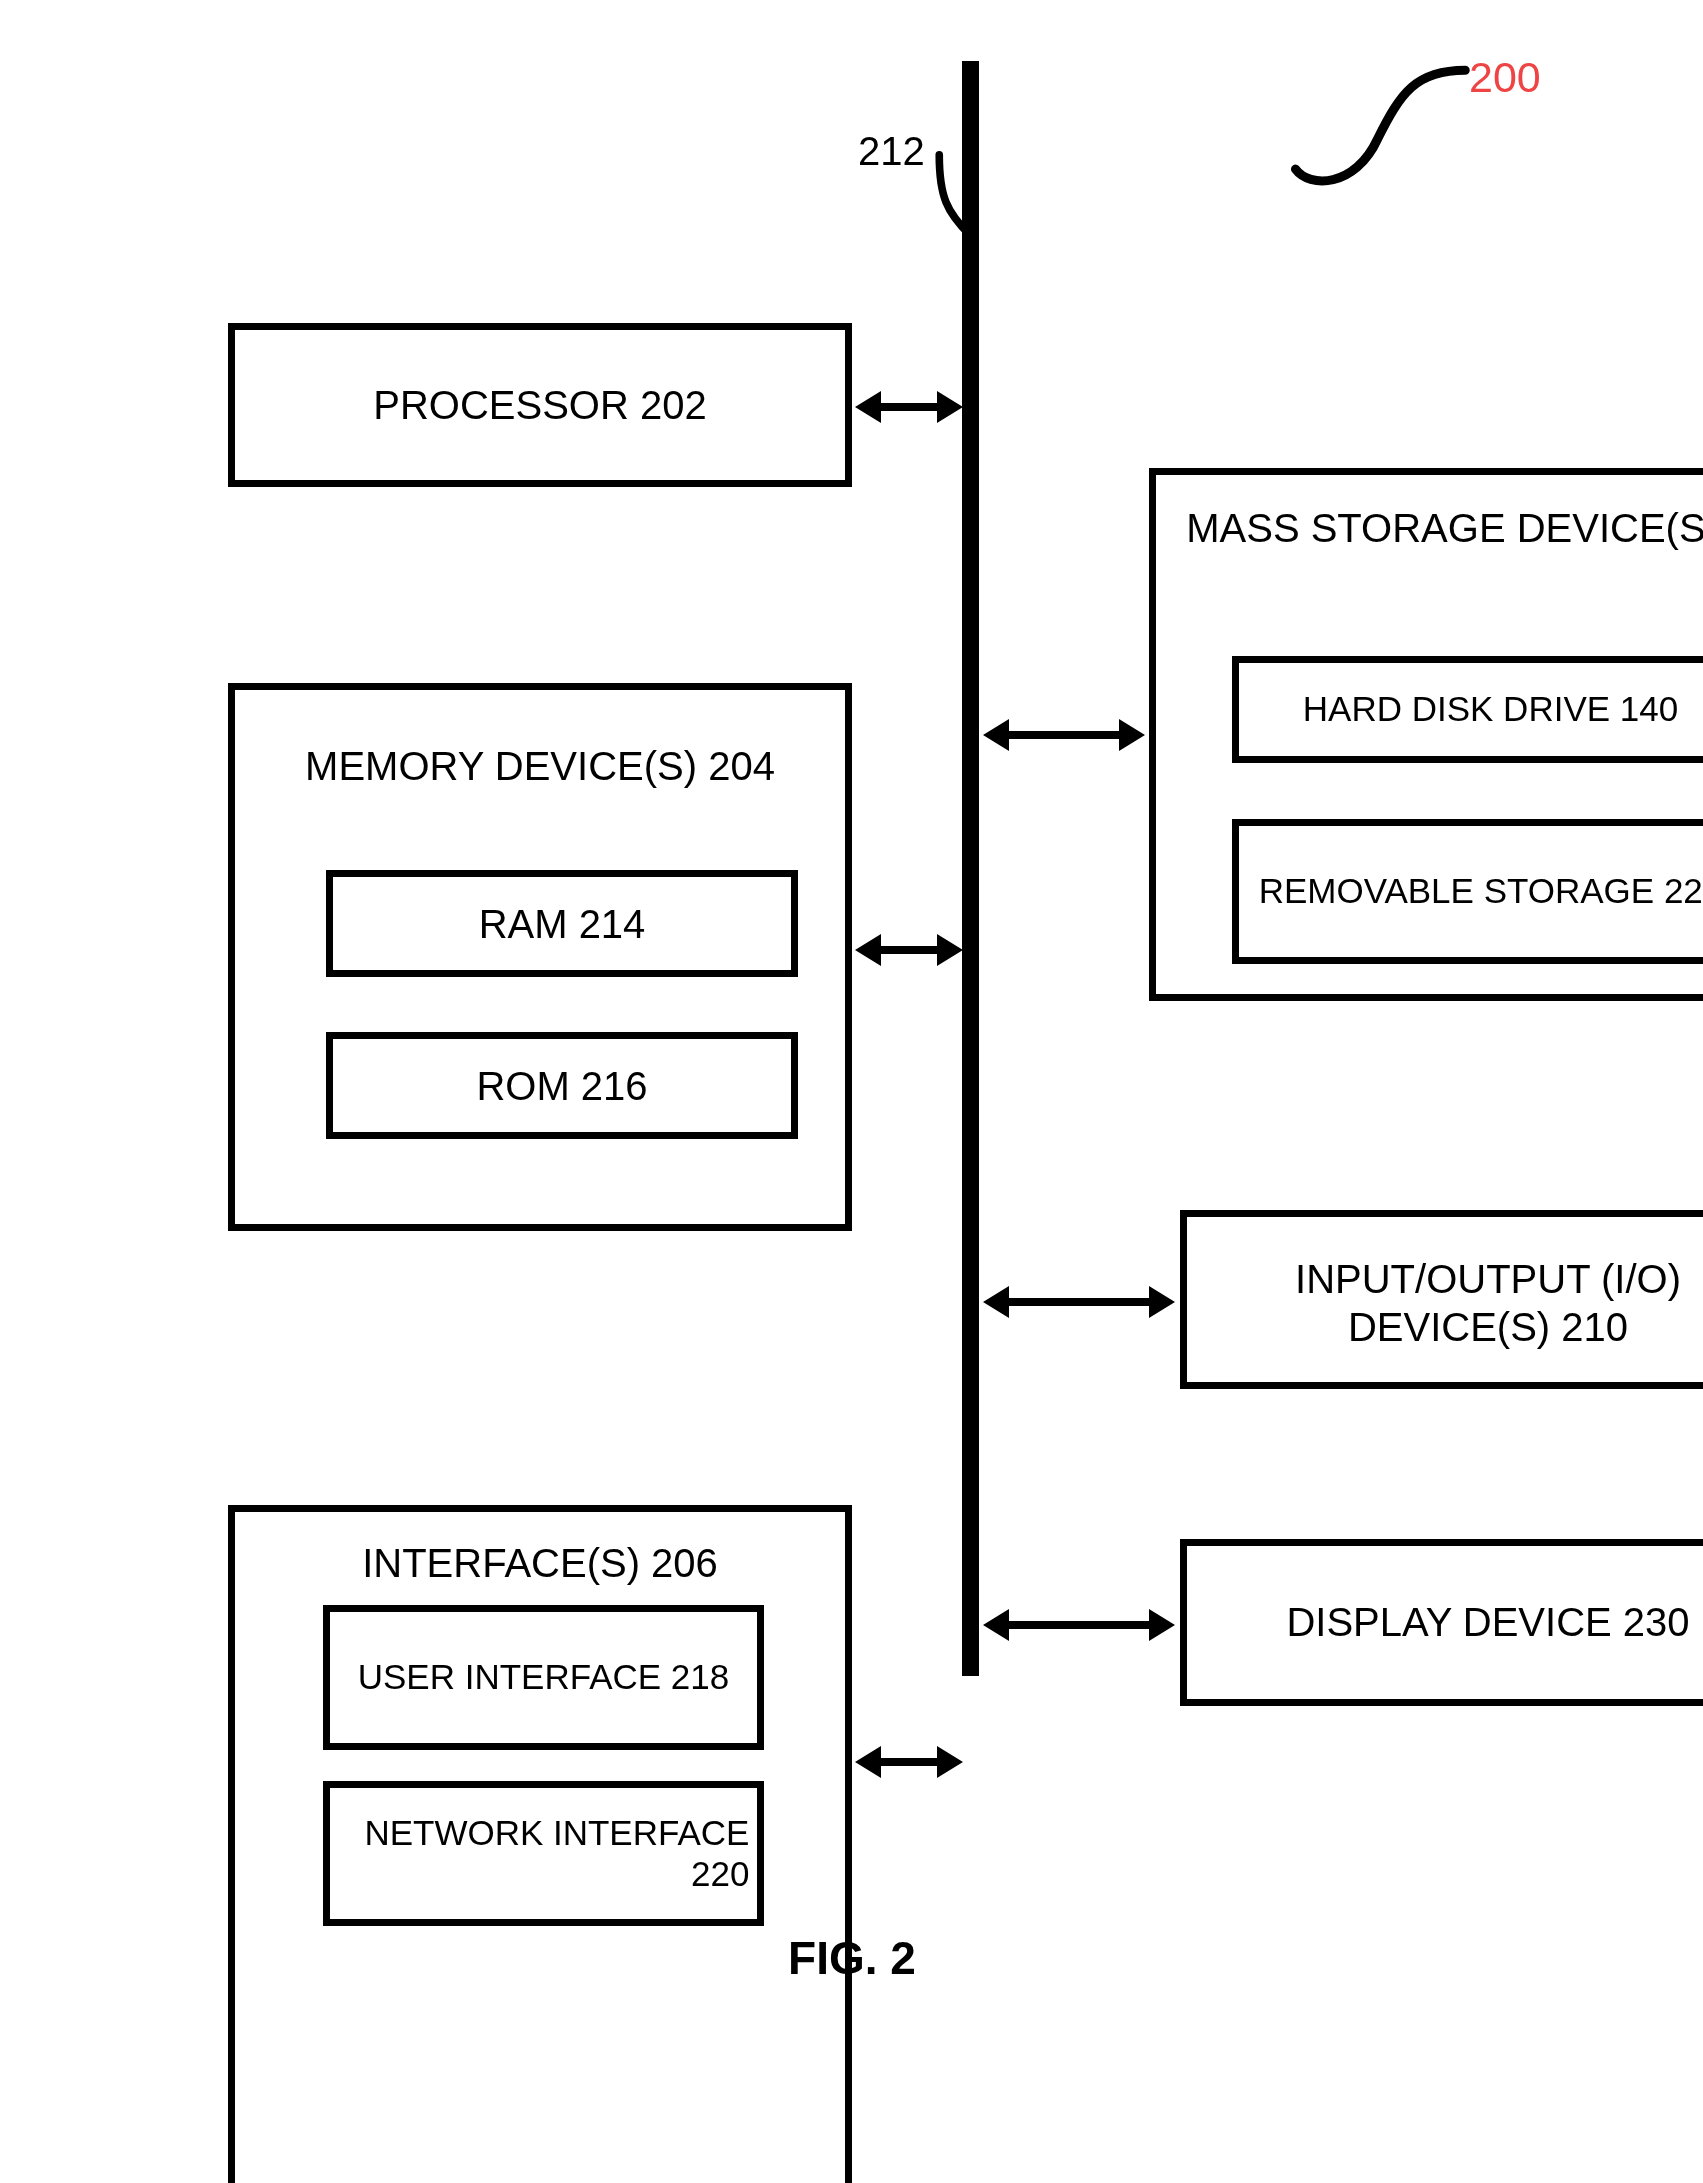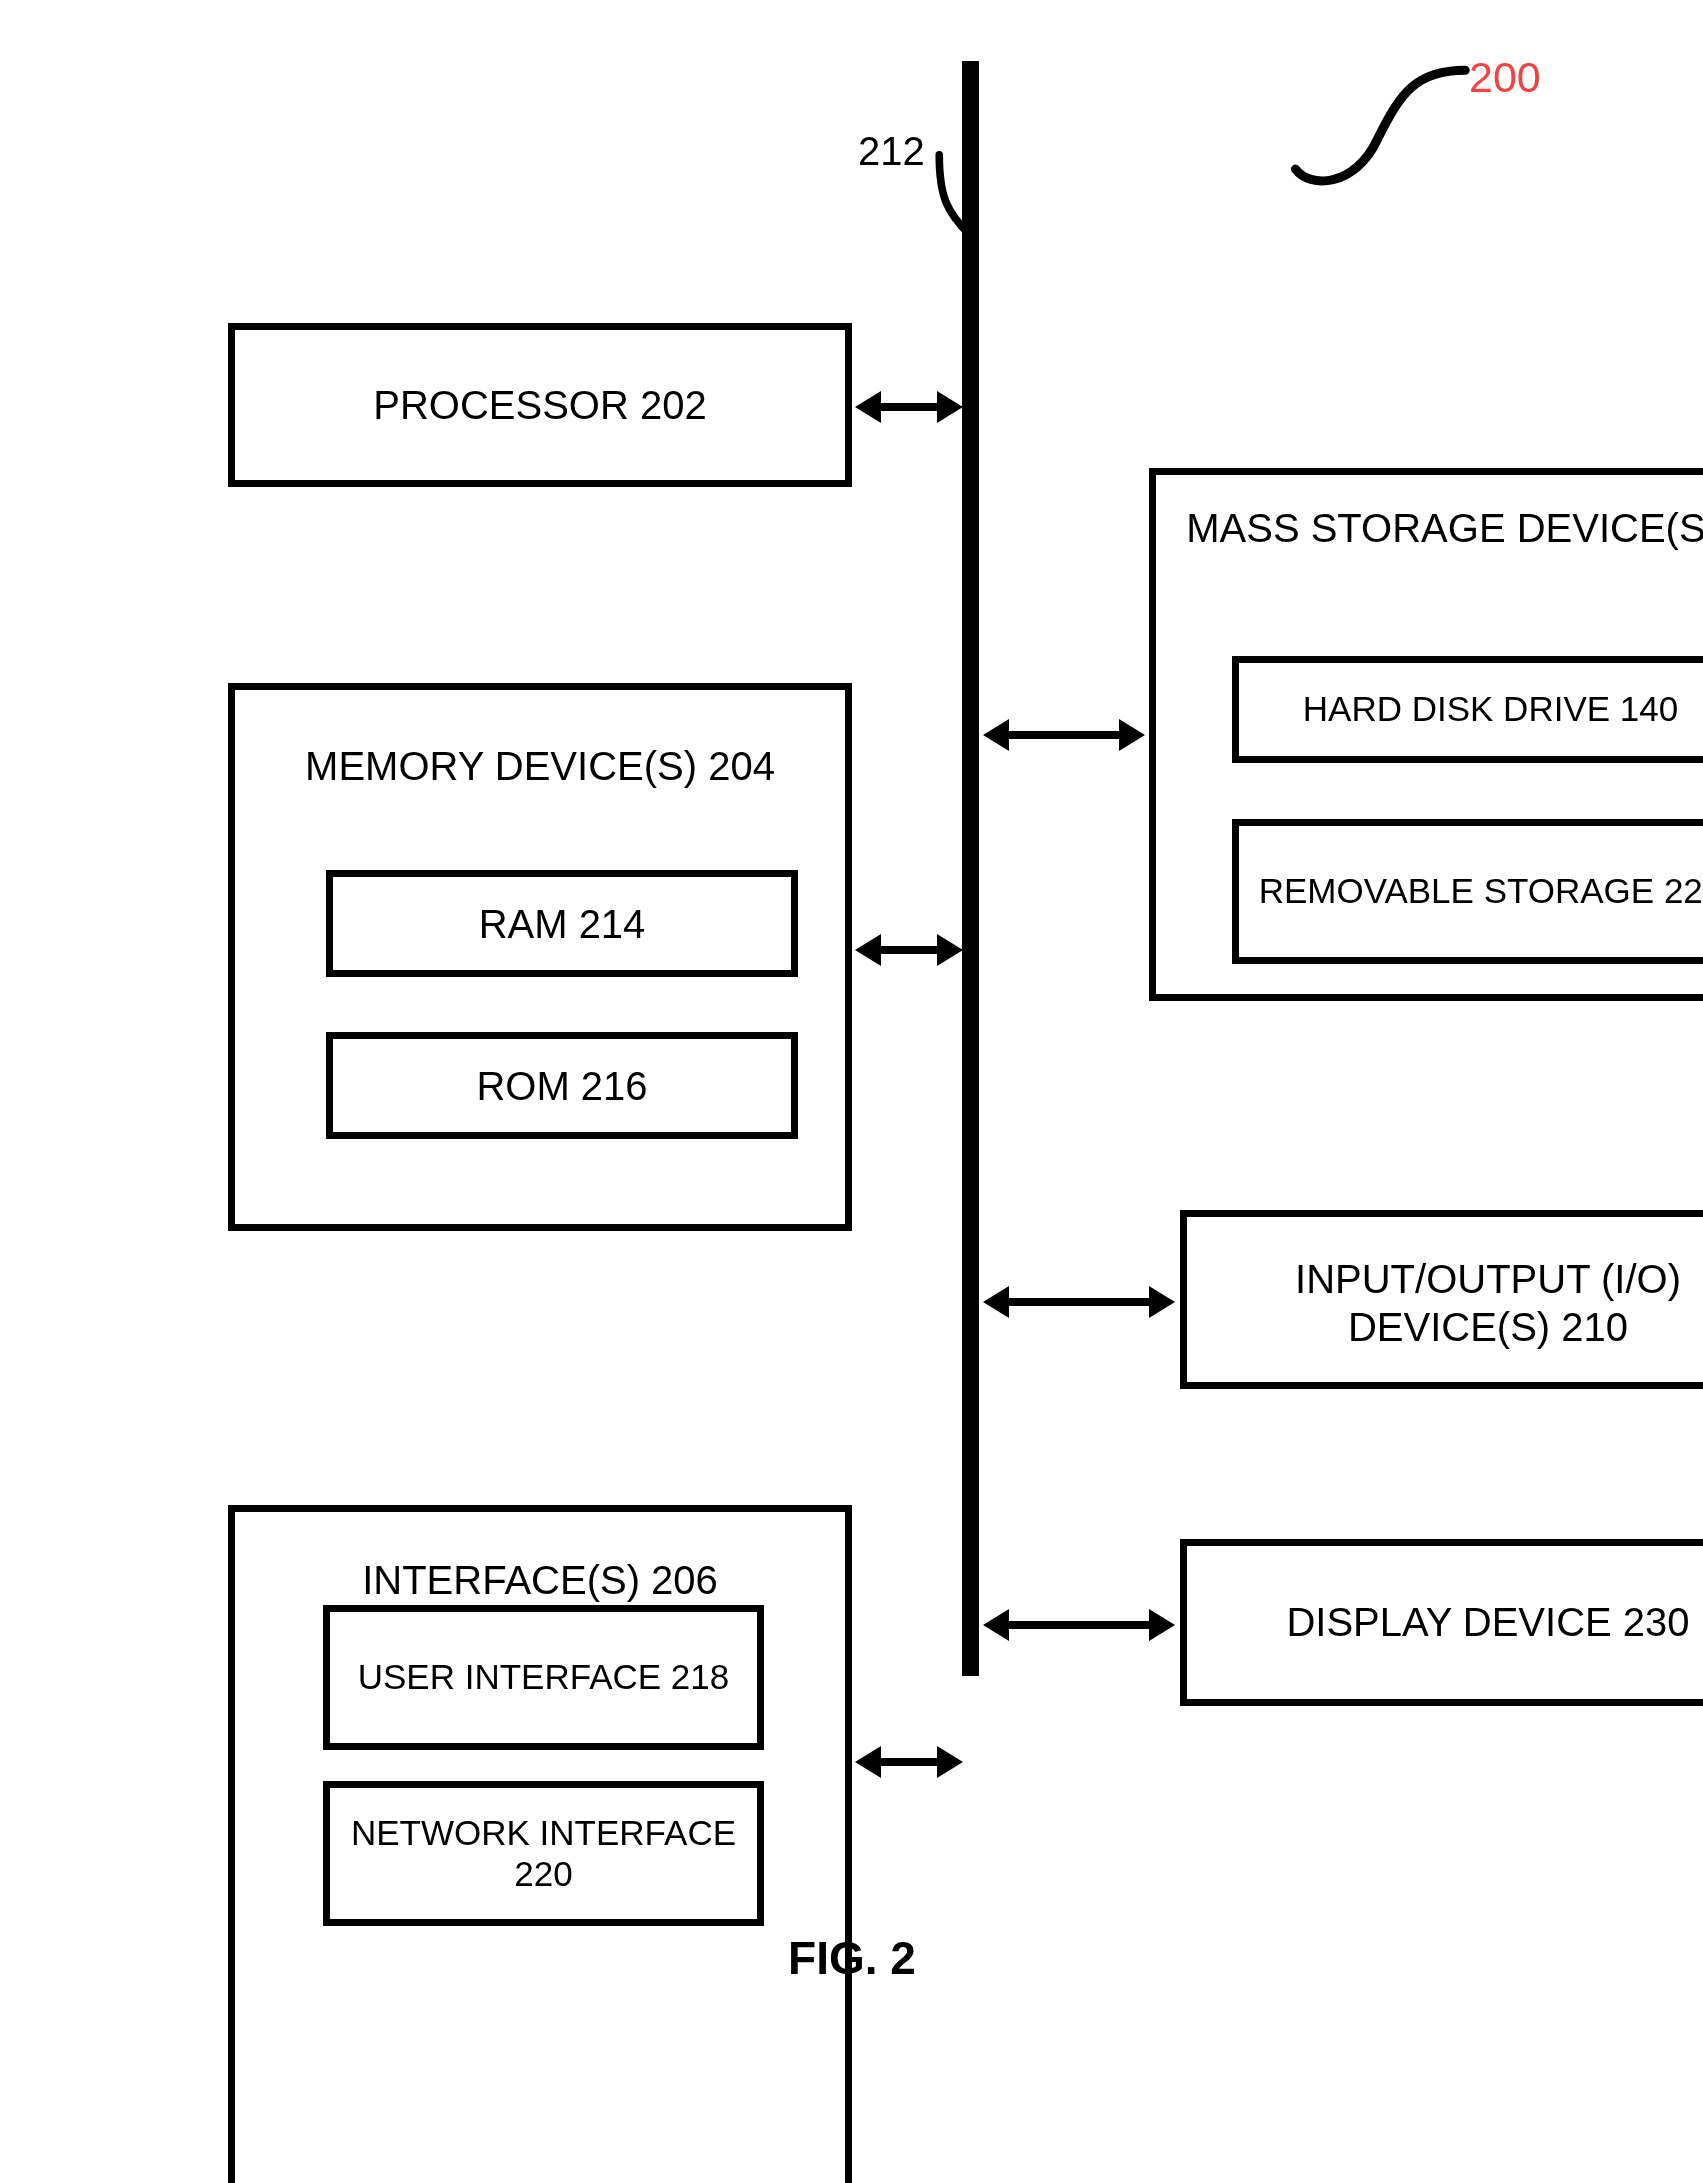--- a/index.html
+++ b/index.html
@@ -104,23 +104,23 @@
     width: 624px; height: 548px;
   }
   .memory .title { margin-top: 46px; margin-bottom: 23px; }
   .ram  { left: 91px; top: 180px; width: 472px; height: 107px; font-size: 40px; }
   .rom  { left: 91px; top: 342px; width: 472px; height: 107px; font-size: 40px; }
 
   .interfaces {
     left: 228px; top: 1505px;
     width: 624px; height: 685px;
   }
-  .interfaces .title { margin-top: 38px; }
+  .interfaces .title { margin-top: 21px; }
   .ui-box   { left: 88px; top: 93px; width: 441px; height: 145px; }
-  .net-box  { left: 88px; top: 269px; width: 441px; height: 145px; }
+  .net-box  { left: 88px; top: 269px; width: 441px; height: 145px; text-align: right; }
   .peri-box { left: 88px; top: 446px; width: 441px; height: 190px; }
 
   
   .mass {
     left: 1149px; top: 468px;
     width: 685px; height: 533px;
   }
   .mass .title { margin-top: 23px; }
   .hdd      { left: 76px; top: 181px; width: 517px; height: 107px; font-size: 35px; }
   .remov    { left: 76px; top: 344px; width: 517px; height: 145px; }

